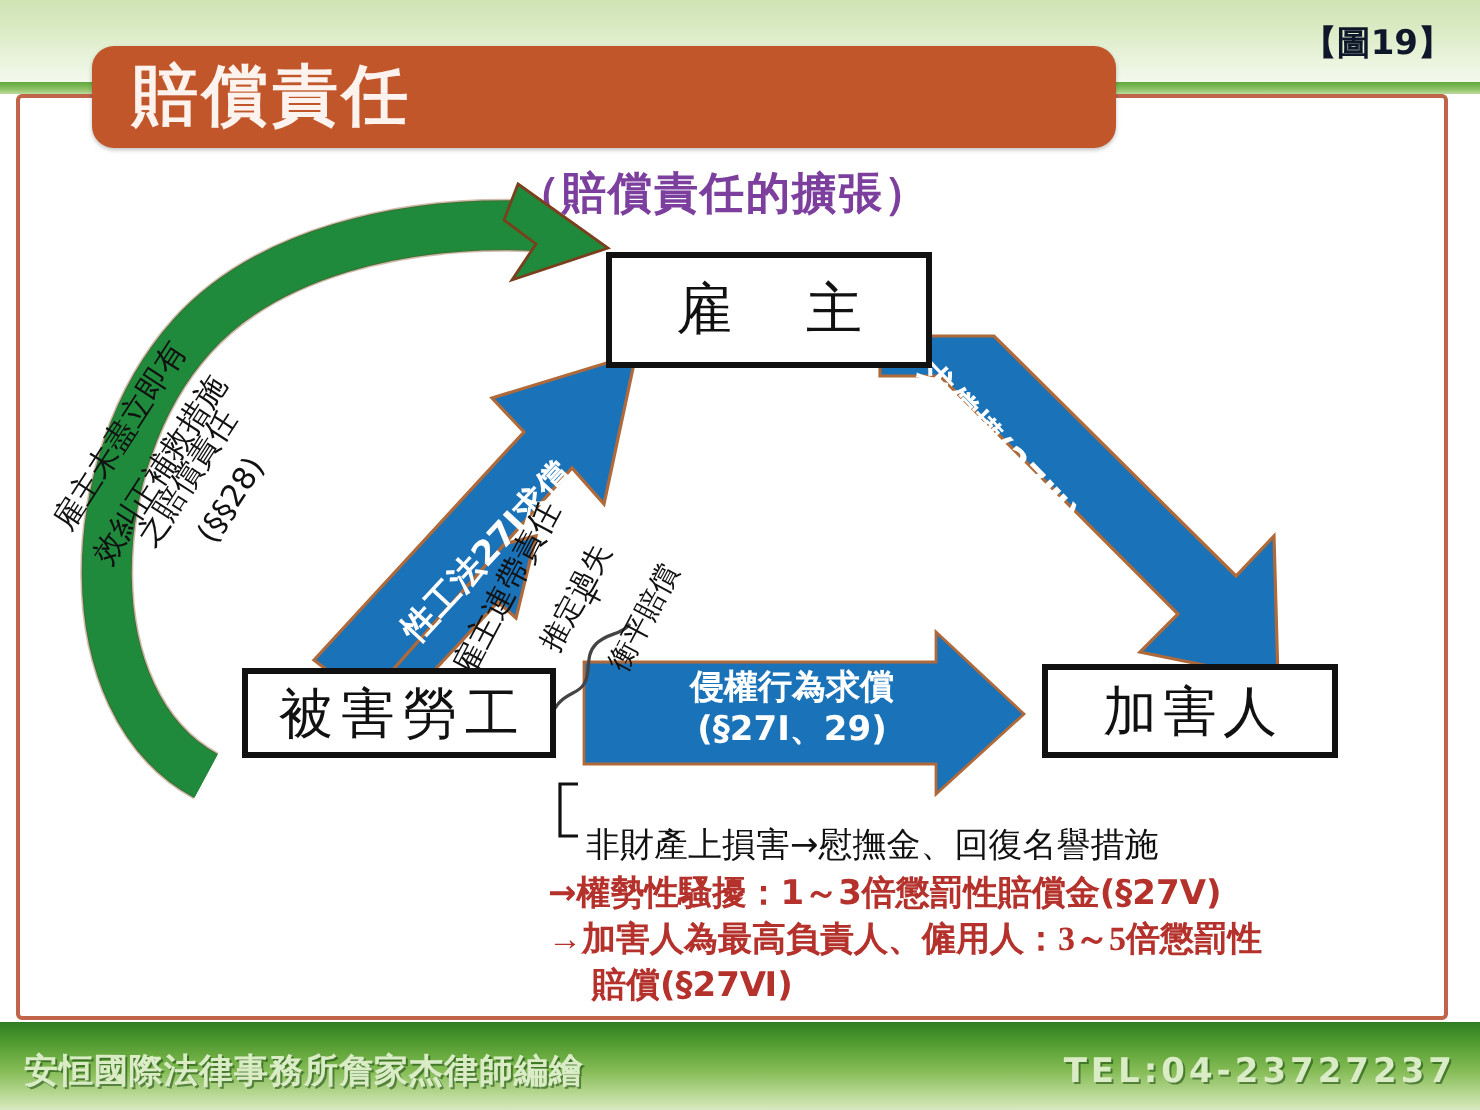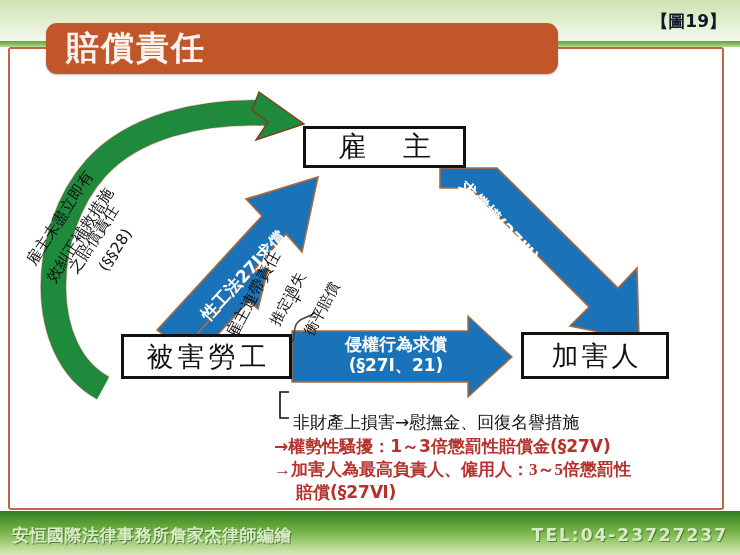--- a/index.html
+++ b/index.html
@@ -69,22 +69,22 @@
   
   .box {
     position: absolute;
     border: 3px solid #111111;
     background: #ffffff;
     box-sizing: border-box;
     display: flex; align-items: center; justify-content: center;
     font-weight: 400; color: #111111;
     white-space: nowrap;
   }
-  #box-employer { left: 303px; top: 126px; width: 163px; height: 42px; font-size: 28px; letter-spacing: 14px; text-indent: 14px; text-align: center; }
-  #box-worker   { left: 121px; top: 334px; width: 171px; height: 45px; font-size: 27px; letter-spacing: 4px; text-indent: 4px; }
+  #box-employer { left: 303px; top: 126px; width: 163px; height: 58px; font-size: 28px; letter-spacing: 14px; text-indent: 14px; text-align: center; }
+  #box-worker   { left: 121px; top: 334px; width: 157px; height: 45px; font-size: 27px; letter-spacing: 4px; text-indent: 4px; }
   #box-offender { left: 521px; top: 332px; width: 148px; height: 47px; font-size: 27px; letter-spacing: 3px; text-indent: 3px; }
   
   #arrows { position: absolute; left: 0; top: 0; width: 740px; height: 555px; }
   
   .rot-label {
     position: absolute;
     white-space: nowrap;
     transform-origin: 0 0;
     font-weight: 700;
   }
@@ -141,20 +141,21 @@
   <div class="bg-body"></div>
   <div class="bg-bottom"></div>
 
   <div class="frame"></div>
 
   <div class="fig-label">【圖19】</div>
 
   <div class="title-bar"></div>
   <div class="title-text">賠償責任</div>
 
+  <div class="subtitle">（賠償責任的擴張）</div>
 
   <svg id="arrows" viewBox="0 0 740 555" xmlns="http://www.w3.org/2000/svg">
 
     <g>
       <path d="M 103,388 C 36,352 40,230 96,168 C 133,127 200,110 268,113" fill="none" stroke="#1f8a3c" stroke-width="25" stroke-linecap="butt"></path>
       <path d="M 103,388 C 36,352 40,230 96,168 C 133,127 200,110 268,113" fill="none" stroke="#7b3f1d" stroke-width="26.5" stroke-linecap="butt" opacity="0.35"></path>
       <path d="M 103,388 C 36,352 40,230 96,168 C 133,127 200,110 268,113" fill="none" stroke="#1f8a3c" stroke-width="24" stroke-linecap="butt"></path>
 
       <polygon points="259,92 304,124 256,140 268,122 252,110" fill="#1f8a3c" stroke="#7b3f1d" stroke-width="1.4"></polygon>
     </g>
@@ -192,21 +193,21 @@
   <div class="rot-label on-blue" id="lbl-blue-left">性工法27Ⅰ求償</div>
   <div class="rot-label on-blue" id="lbl-blue-right">求償權(27Ⅲ)</div>
 
   <div class="rot-label on-white" id="lbl-joint">雇主連帶責任</div>
   <div class="rot-label on-white" id="lbl-pres">推定過失</div>
   <div class="rot-label on-white" id="lbl-plus">+</div>
   <div class="rot-label on-white" id="lbl-equit">衡平賠償</div>
 
   <div class="center-arrow-label">
     <span class="l1">侵權行為求償</span>
-    <span class="l2">(§27Ⅰ、21)</span>
+    <span class="l2">(§27Ⅰ、29)</span>
   </div>
 
   <div class="box" id="box-employer">雇 主</div>
   <div class="box" id="box-worker">被害勞工</div>
   <div class="box" id="box-offender">加害人</div>
 
   <div class="note" id="note-2">非財產上損害→慰撫金、回復名譽措施</div>
   <div class="note" id="note-3">→權勢性騷擾：1～3倍懲罰性賠償金(§27V)</div>
   <div class="note" id="note-4">→加害人為最高負責人、僱用人：3～5倍懲罰性</div>
   <div class="note" id="note-5">賠償(§27Ⅵ)</div>

